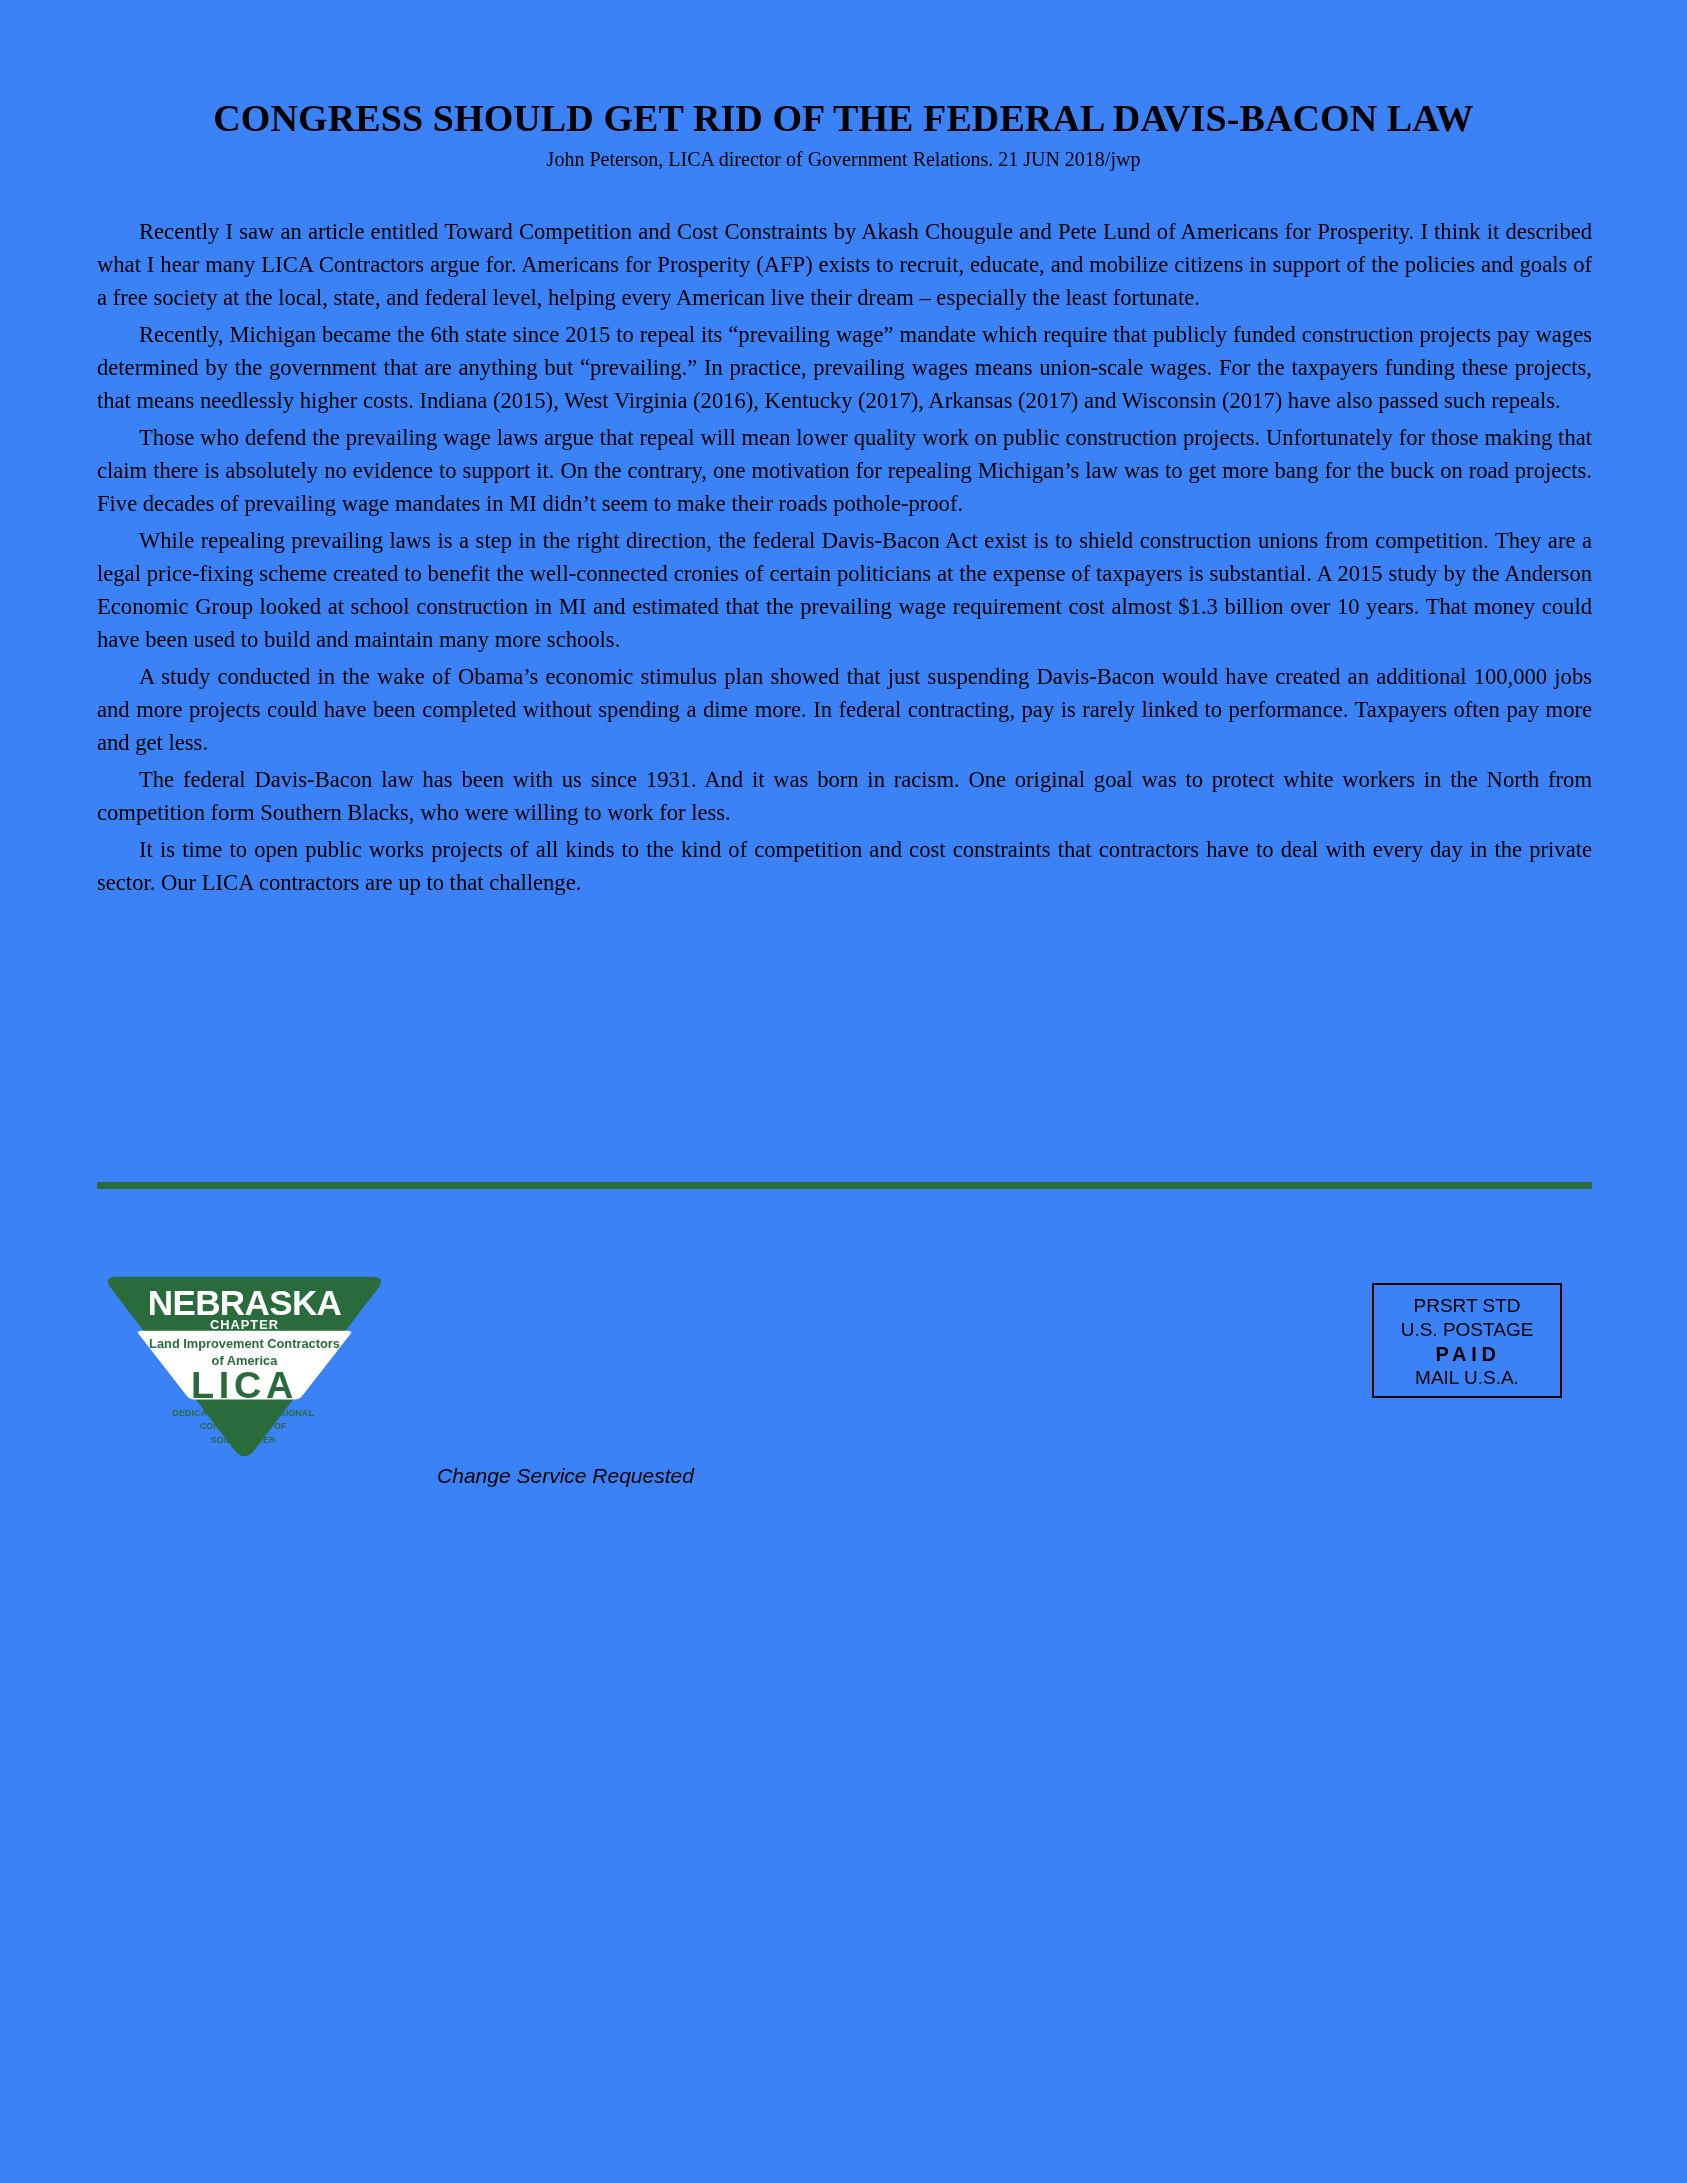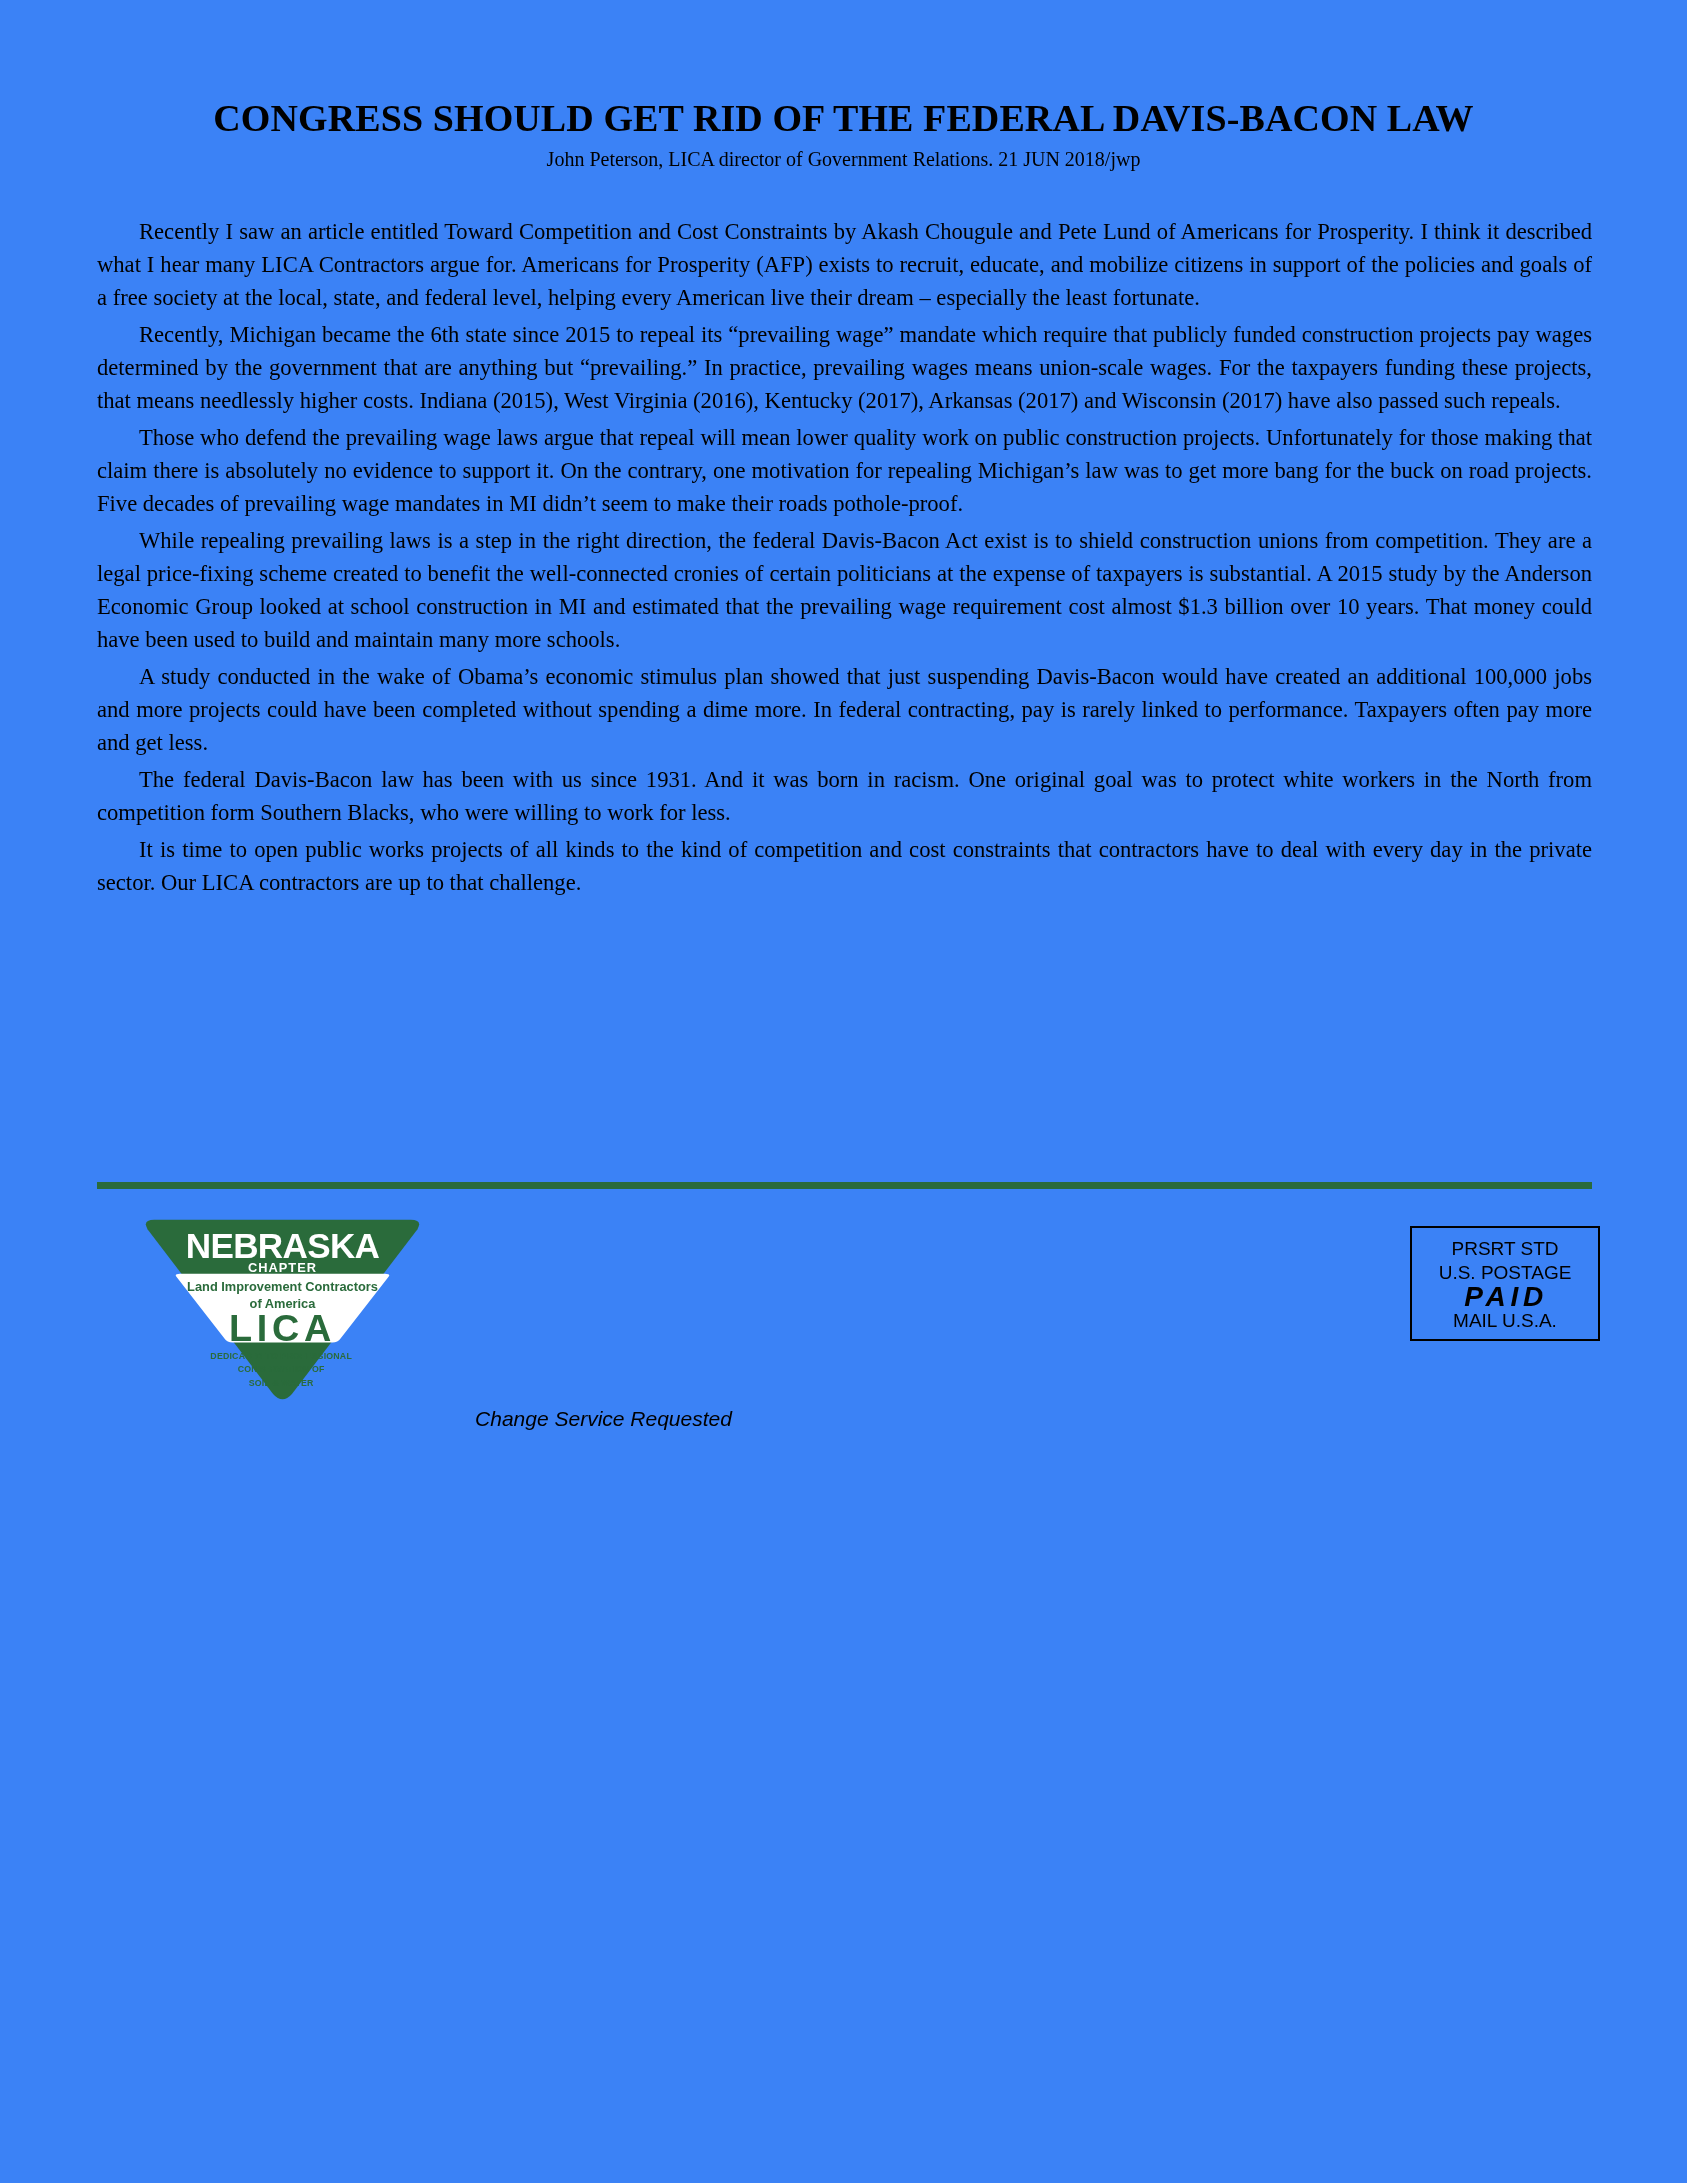--- a/index.html
+++ b/index.html
@@ -75,24 +75,23 @@
     top: 1182px;
     width: 1495px;
     height: 6.7px;
     background: #2a6b3b;
   }
 
   
   .footer {
     position: absolute;
     left: 0;
-    top: 1198px;
+    top: 1255px;
     width: 1354px;
     height: 283px;
-    margin-left: 38px;
   }
 
   
   .logo {
     position: absolute;
     left: 100px;
     top: 15px;
     width: 289px;
     height: 189px;
   }
@@ -146,23 +145,22 @@
   }
   .postage-line {
     display: block;
     font-size: 19px;
     line-height: 24px;
     white-space: nowrap;
   }
   .postage-line.paid {
     font-weight: bold;
     letter-spacing: 4.7px;
-    font-size: 28px;
+    font-size: 20px;
     padding-left: 2px;
-    font-style: italic;
   }
 </style>
 </head>
 <body>
 
 <div class="page">
 
   <h1 class="title">CONGRESS SHOULD GET RID OF THE FEDERAL DAVIS-BACON LAW</h1>
 
   <div class="byline">John Peterson, LICA director of Government Relations. 21 JUN 2018/jwp</div>

